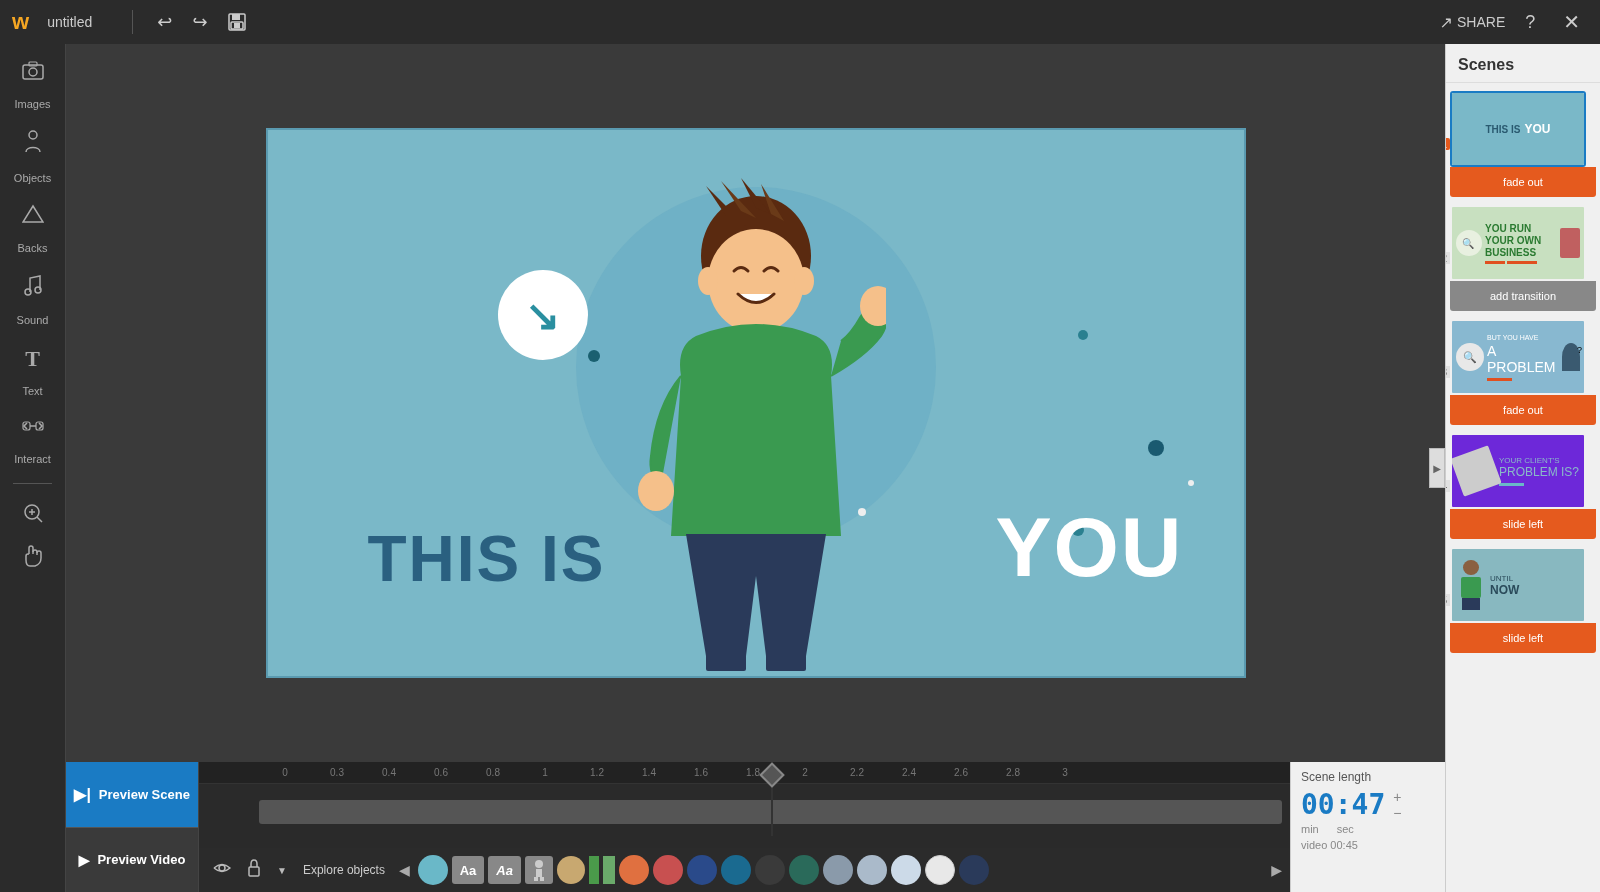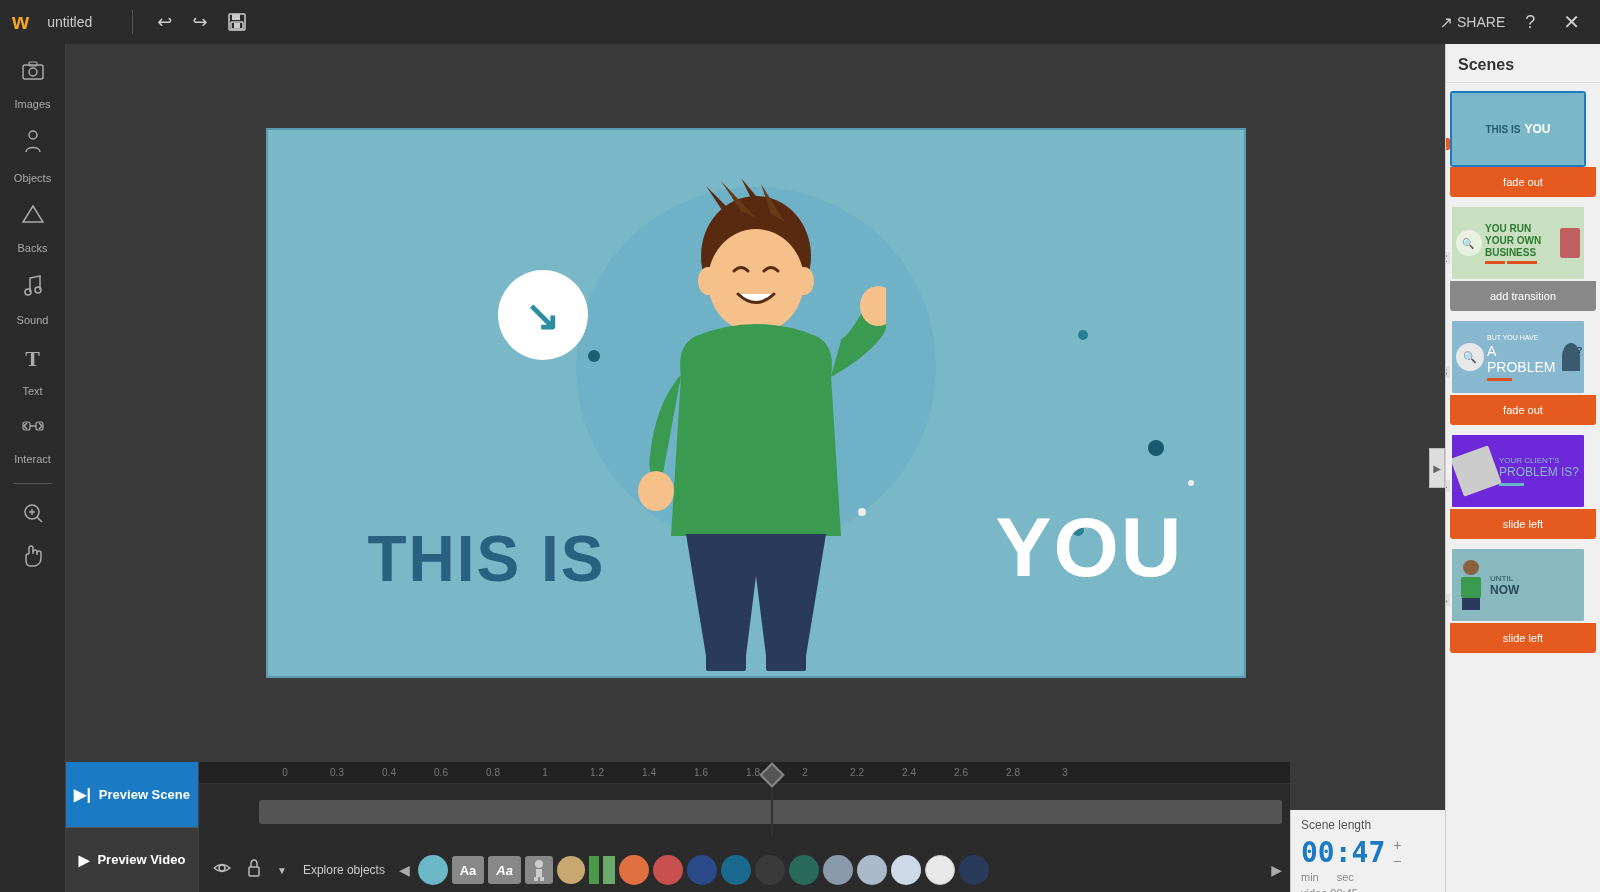--- a/index.html
+++ b/index.html
@@ -317,21 +317,20 @@
     
     #right-bottom {
       background: #f0f0f0;
       width: 155px;
       border-left: 1px solid #ccc;
       flex-shrink: 0;
       display: flex;
       flex-direction: column;
       align-items: stretch;
       padding: 8px 10px;
-      margin-top: 48px;
     }
     .scene-length-label {
       font-size: 12px;
       color: #555;
       margin-bottom: 4px;
     }
     .scene-length-time {
       color: #1a7bc4;
       font-size: 28px;
       font-weight: bold;

